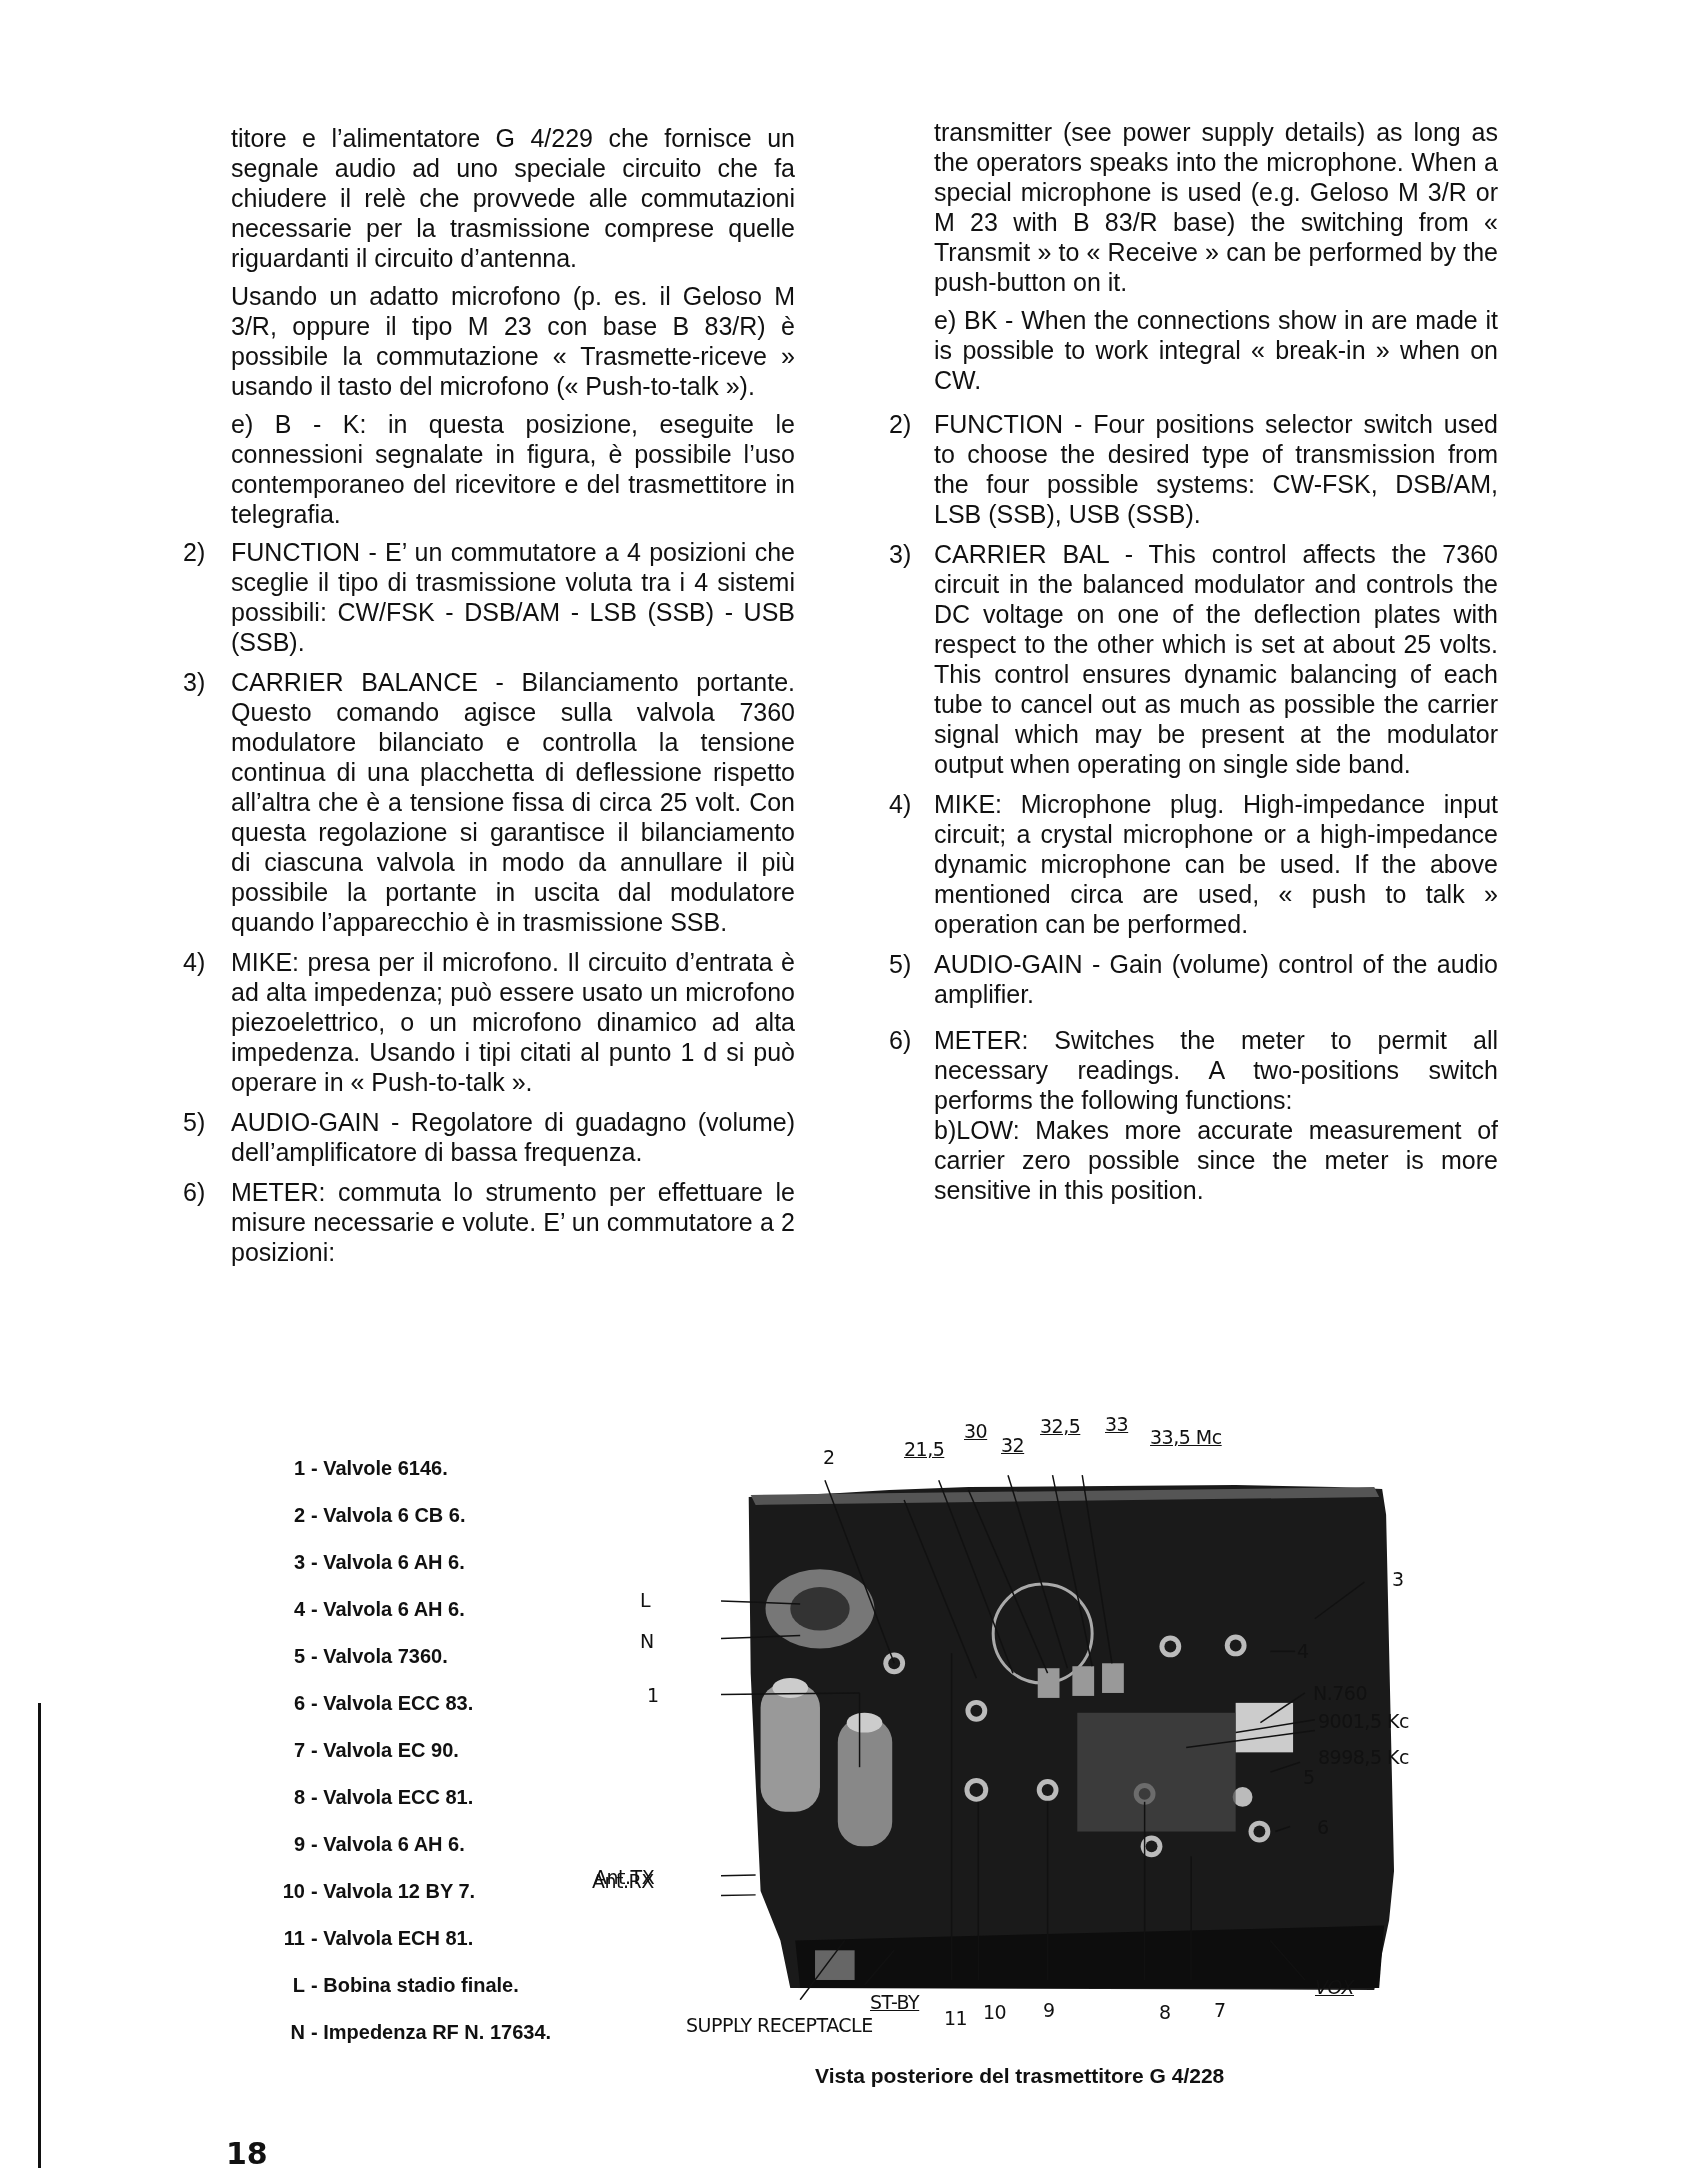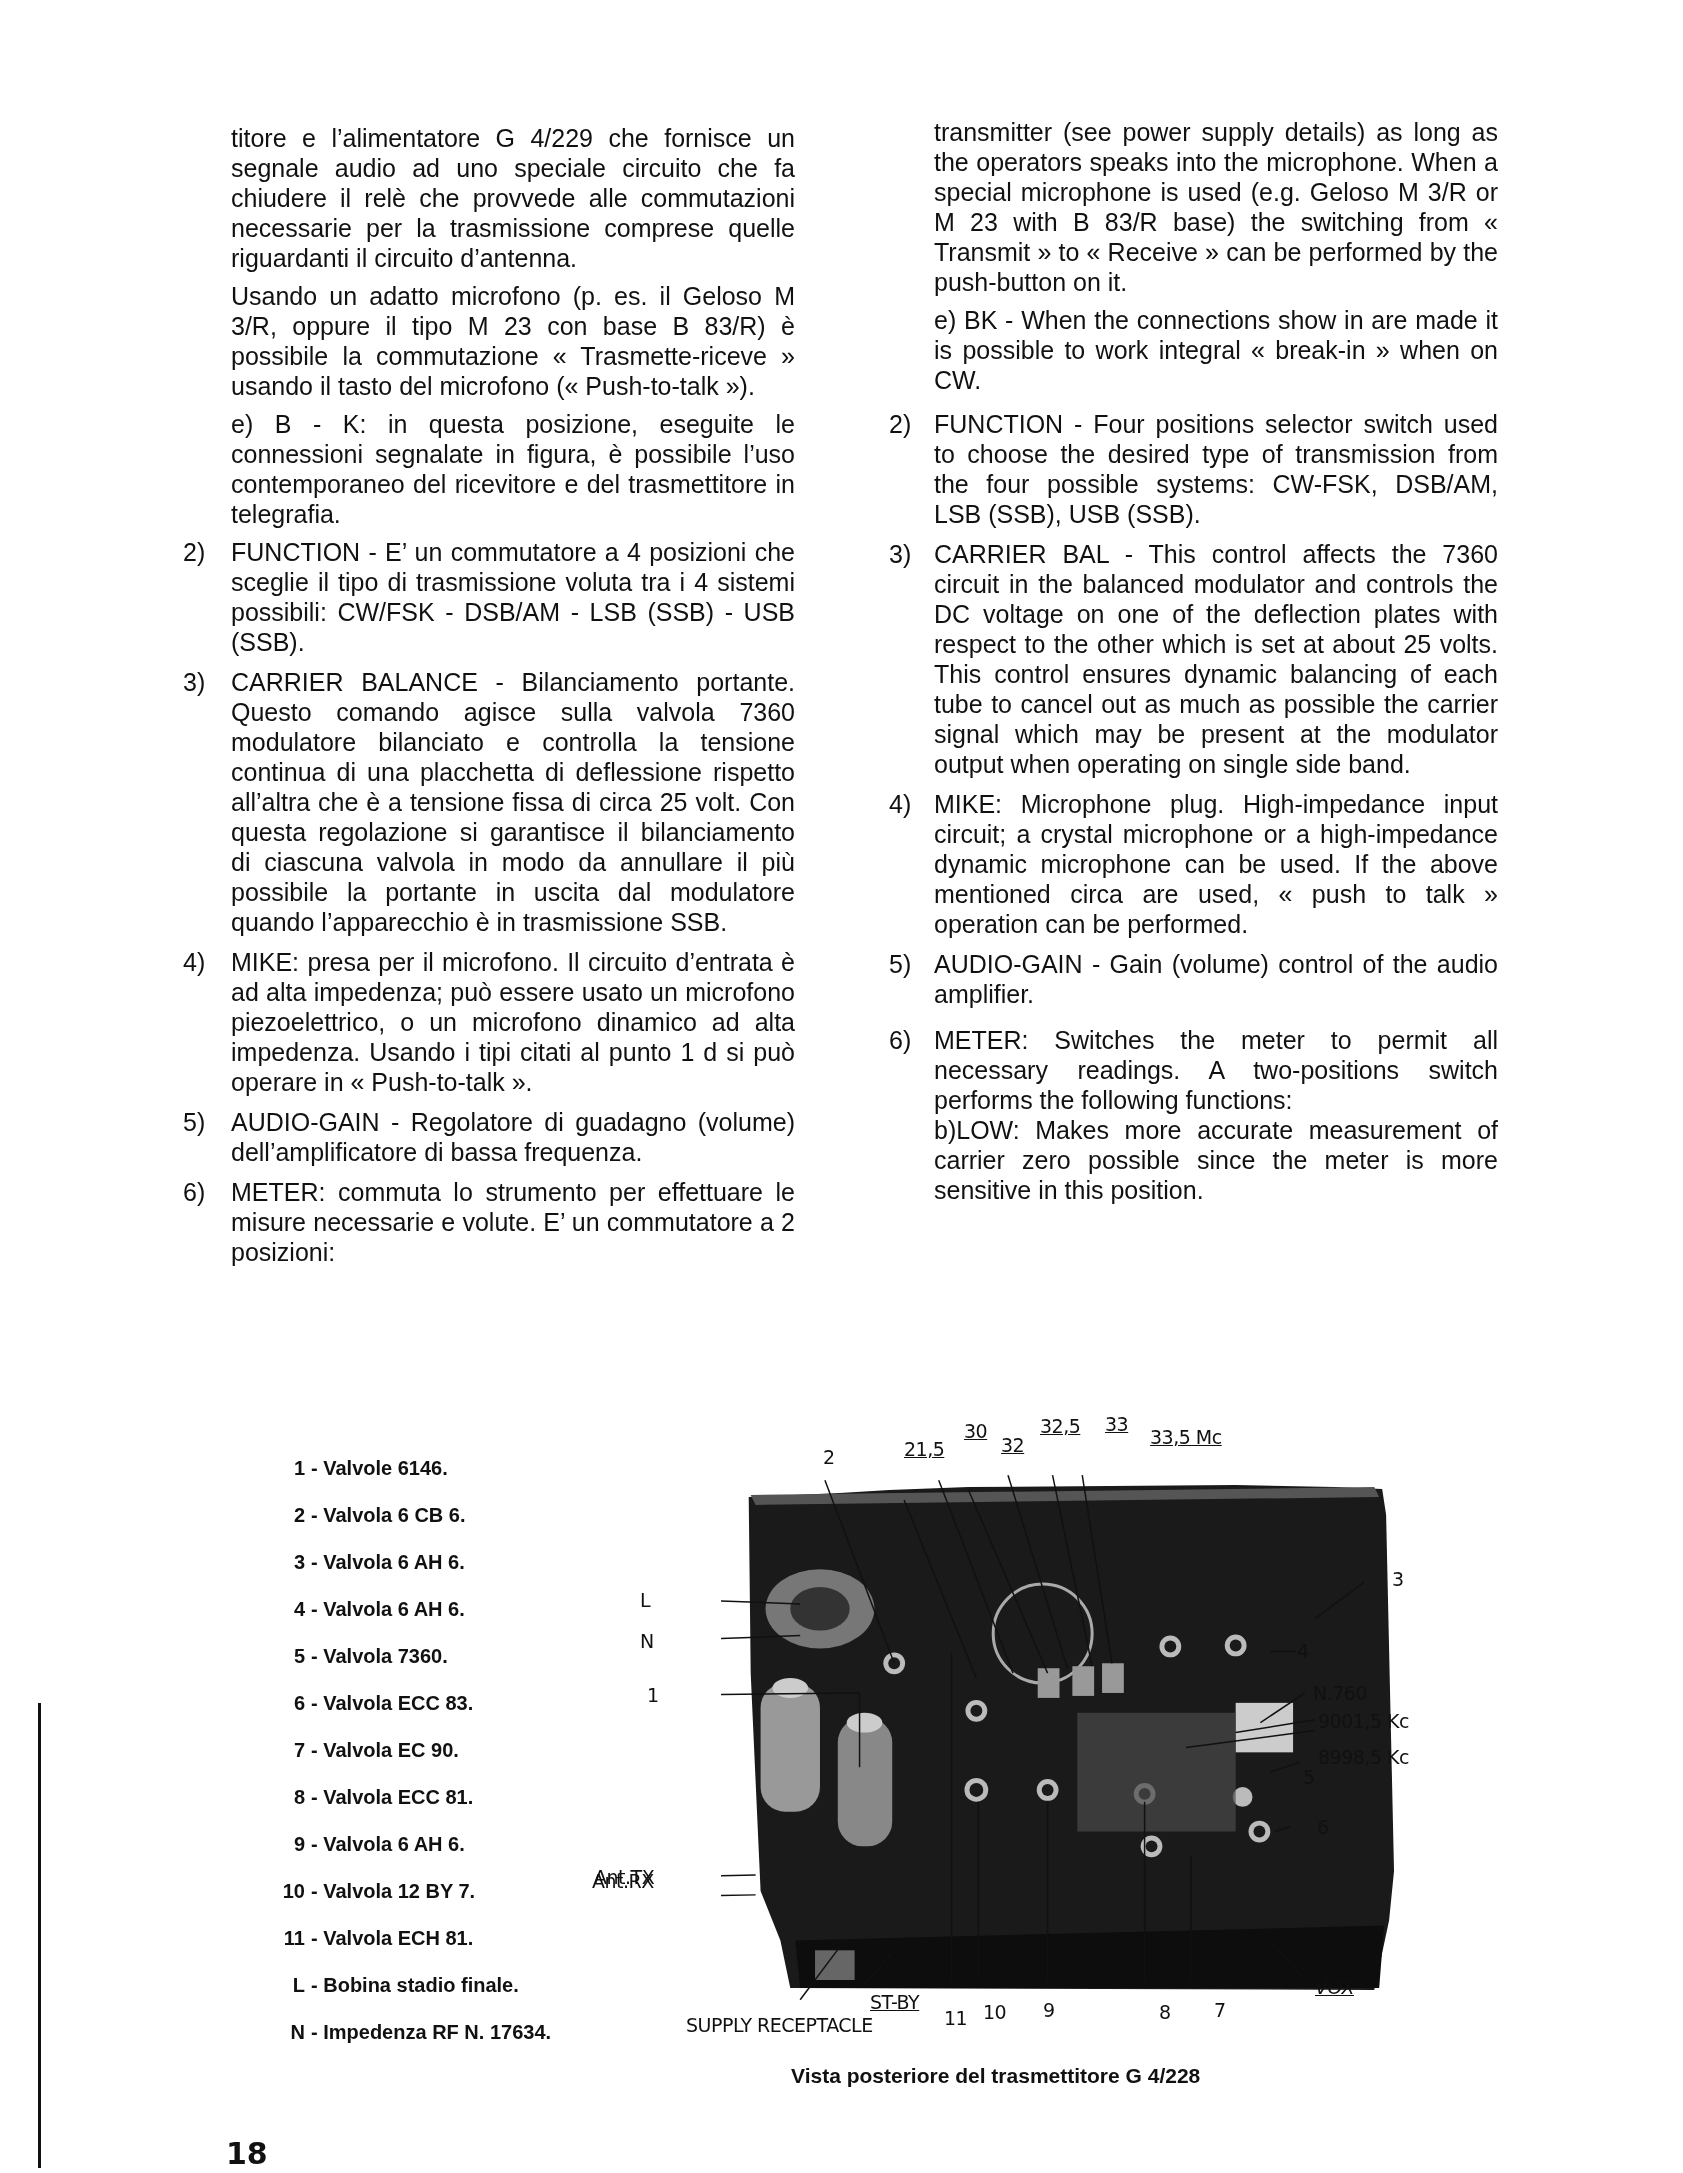--- a/index.html
+++ b/index.html
@@ -12,21 +12,21 @@
   .item { position:relative; margin:0 0 10px 0; }
   .item .num { position:absolute; left:-48px; top:0; }
   .item-right .num { left:-45px; }
   .margin-line { position:absolute; left:38px; top:1703px; width:3px; height:465px; background:#111; }
   .parts { position:absolute; left:265px; top:1445px; font-weight:bold; font-size:20px; line-height:47px; }
   .parts .row { white-space:nowrap; }
   .parts .k { display:inline-block; width:40px; text-align:right; margin-right:6px; }
   .photo { position:absolute; left:721px; top:1475px; width:772px; height:525px; }
   .photo-bg { position:absolute; left:0; top:0; width:772px; height:525px; }
   .lbl { position:absolute; font-size:19px; line-height:20px; white-space:nowrap; font-family:"DejaVu Sans", sans-serif; letter-spacing:-0.5px; }
-  .caption { position:absolute; left:791px; top:2064px; font-weight:bold; font-size:21px; }
+  .caption { position:absolute; left:815px; top:2064px; font-weight:bold; font-size:21px; }
   .pagenum { position:absolute; left:226px; top:2136px; font-weight:bold; font-size:30px; font-family:"DejaVu Sans", sans-serif; }
 </style>
 </head>
 <body>
 
 <div class="margin-line"></div>
 
 <div class="col col-left">
   <p class="para">titore e l’alimentatore G 4/229 che fornisce un segnale audio ad uno speciale circuito che fa chiudere il relè che provvede alle commutazioni necessarie per la trasmissione comprese quelle riguardanti il circuito d’antenna.</p>
   <p class="para">Usando un adatto microfono (p. es. il Geloso M 3/R, oppure il tipo M 23 con base B 83/R) è possibile la commutazione « Trasmette-riceve » usando il tasto del microfono (« Push-to-talk »).</p>

